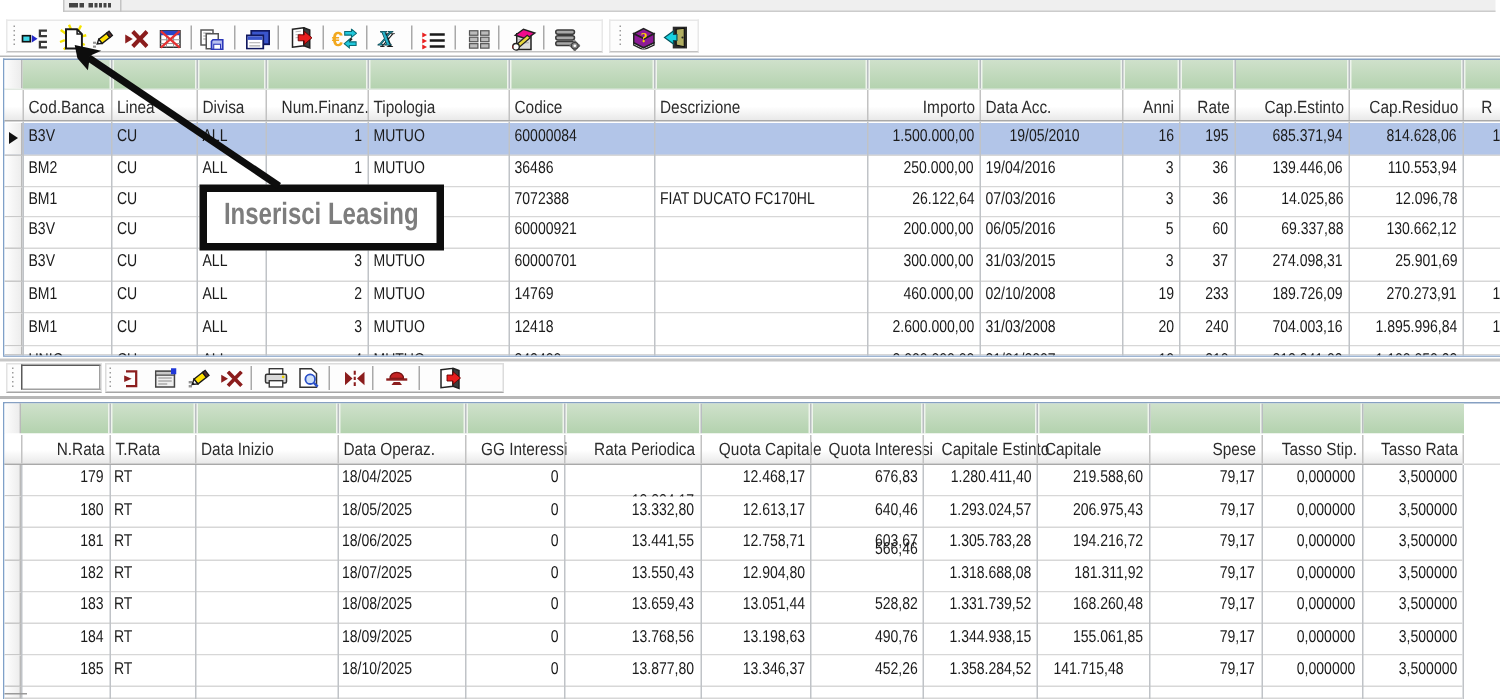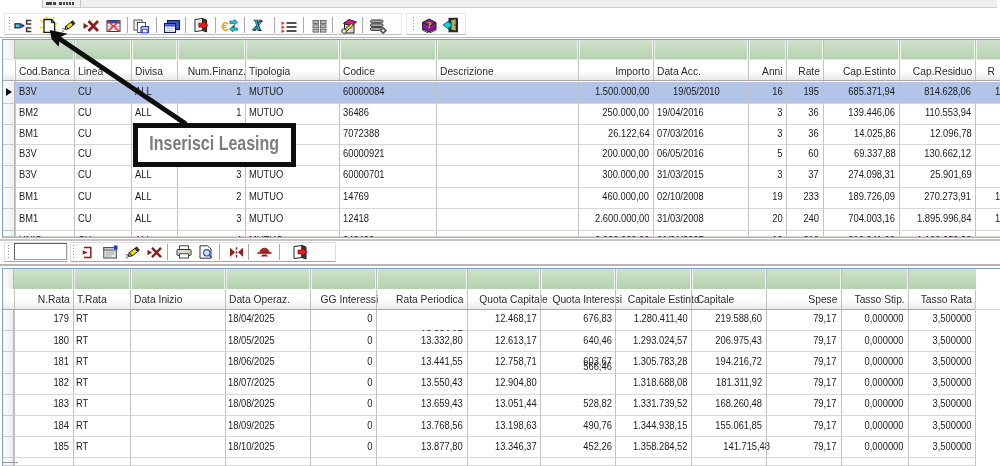--- a/index.html
+++ b/index.html
@@ -248,20 +248,21 @@
 <div class="cell cl" style="left:654.2px;top:23.999999999999996px;width:88px;"><span>19/04/2016</span></div>
 <div class="cell cr" style="left:746.7px;top:23.999999999999996px;width:32.5px;"><span>3</span></div>
 <div class="cell cr" style="left:784.7px;top:23.999999999999996px;width:31.0px;"><span>36</span></div>
 <div class="cell cr" style="left:821.2px;top:23.999999999999996px;width:71.0px;"><span>139.446,06</span></div>
 <div class="cell cr" style="left:897.7px;top:23.999999999999996px;width:70.5px;"><span>110.553,94</span></div>
 <div class="abs" style="left:0;top:43.599999999999994px;width:996.7px;height:20.39999999999999px;background:#fff;border-bottom:1px solid #d7d7d7;"></div>
 <div class="abs" style="left:0;top:43.599999999999994px;width:11.7px;height:20.39999999999999px;background:linear-gradient(90deg,#ffffff,#ededed);border-right:1px solid #b9b9b9;border-bottom:1px solid #c9c9c9;"></div>
 <div class="cell cl" style="left:16.2px;top:44.8px;width:52px;"><span>BM1</span></div>
 <div class="cell cl" style="left:75.2px;top:44.8px;width:50px;"><span>CU</span></div>
 <div class="cell cl" style="left:340.2px;top:44.8px;width:90px;"><span>7072388</span></div>
+<div class="cell cl" style="left:437.2px;top:44.8px;width:135px;"><span>FIAT DUCATO FC170HL</span></div>
 <div class="cell cr" style="left:576.7px;top:44.8px;width:69.5px;"><span>26.122,64</span></div>
 <div class="cell cl" style="left:654.2px;top:44.8px;width:88px;"><span>07/03/2016</span></div>
 <div class="cell cr" style="left:746.7px;top:44.8px;width:32.5px;"><span>3</span></div>
 <div class="cell cr" style="left:784.7px;top:44.8px;width:31.0px;"><span>36</span></div>
 <div class="cell cr" style="left:821.2px;top:44.8px;width:71.0px;"><span>14.025,86</span></div>
 <div class="cell cr" style="left:897.7px;top:44.8px;width:70.5px;"><span>12.096,78</span></div>
 <div class="abs" style="left:0;top:63.999999999999986px;width:996.7px;height:20.600000000000023px;background:#fff;border-bottom:1px solid #d7d7d7;"></div>
 <div class="abs" style="left:0;top:63.999999999999986px;width:11.7px;height:20.600000000000023px;background:linear-gradient(90deg,#ffffff,#ededed);border-right:1px solid #b9b9b9;border-bottom:1px solid #c9c9c9;"></div>
 <div class="cell cl" style="left:16.2px;top:65.19999999999999px;width:52px;"><span>B3V</span></div>
 <div class="cell cl" style="left:75.2px;top:65.19999999999999px;width:50px;"><span>CU</span></div>
@@ -560,21 +561,21 @@
 <div class="abs" style="left:0;top:127.69999999999999px;width:972.2px;height:21.19999999999999px;background:#fff;border-bottom:1px solid #d7d7d7;"></div>
 <div class="abs" style="left:0;top:127.69999999999999px;width:10.7px;height:21.19999999999999px;background:linear-gradient(90deg,#ffffff,#ededed);border-right:1px solid #b9b9b9;border-bottom:1px solid #c9c9c9;"></div>
 <div class="cell cr" style="left:12.7px;top:129.29999999999998px;width:53.5px;"><span>185</span></div>
 <div class="cell cl" style="left:72.7px;top:129.29999999999998px;width:51px;"><span>RT</span></div>
 <div class="cell cl" style="left:224.7px;top:129.29999999999998px;width:79px;"><span>18/10/2025</span></div>
 <div class="cell cr" style="left:308.7px;top:129.29999999999998px;width:60.5px;"><span>0</span></div>
 <div class="cell cr" style="left:374.7px;top:129.29999999999998px;width:85.0px;"><span>13.877,80</span></div>
 <div class="cell cr" style="left:465.2px;top:129.29999999999998px;width:68.0px;"><span>13.346,37</span></div>
 <div class="cell cr" style="left:538.7px;top:129.29999999999998px;width:69.5px;"><span>452,26</span></div>
 <div class="cell cr" style="left:613.7px;top:129.29999999999998px;width:70.5px;"><span>1.358.284,52</span></div>
-<div class="cell cr" style="left:698px;top:129.29999999999998px;width:69.0px;"><span>141.715,48</span></div>
+<div class="cell cr" style="left:677px;top:129.29999999999998px;width:69.0px;"><span>141.715,48</span></div>
 <div class="cell cr" style="left:764.2px;top:129.29999999999998px;width:69.5px;"><span>79,17</span></div>
 <div class="cell cr" style="left:839.2px;top:129.29999999999998px;width:61.5px;"><span>0,000000</span></div>
 <div class="cell cr" style="left:906.2px;top:129.29999999999998px;width:62.0px;"><span>3,500000</span></div>
 <div class="abs" style="left:0;top:148.89999999999998px;width:972.2px;height:7.5px;background:#fff;border-bottom:1px solid #d7d7d7;"></div>
 <div class="abs" style="left:0;top:148.89999999999998px;width:10.7px;height:7.5px;background:linear-gradient(90deg,#ffffff,#ededed);border-right:1px solid #b9b9b9;border-bottom:1px solid #c9c9c9;"></div>
 </div>
 <div class="abs" style="left:14px;top:309.6px;width:1px;height:156.4px;background:#c0c3c7;"></div>
 <div class="abs" style="left:73px;top:309.6px;width:1px;height:156.4px;background:#c0c3c7;"></div>
 <div class="abs" style="left:130px;top:309.6px;width:1px;height:156.4px;background:#c0c3c7;"></div>
 <div class="abs" style="left:225px;top:309.6px;width:1px;height:156.4px;background:#c0c3c7;"></div>

